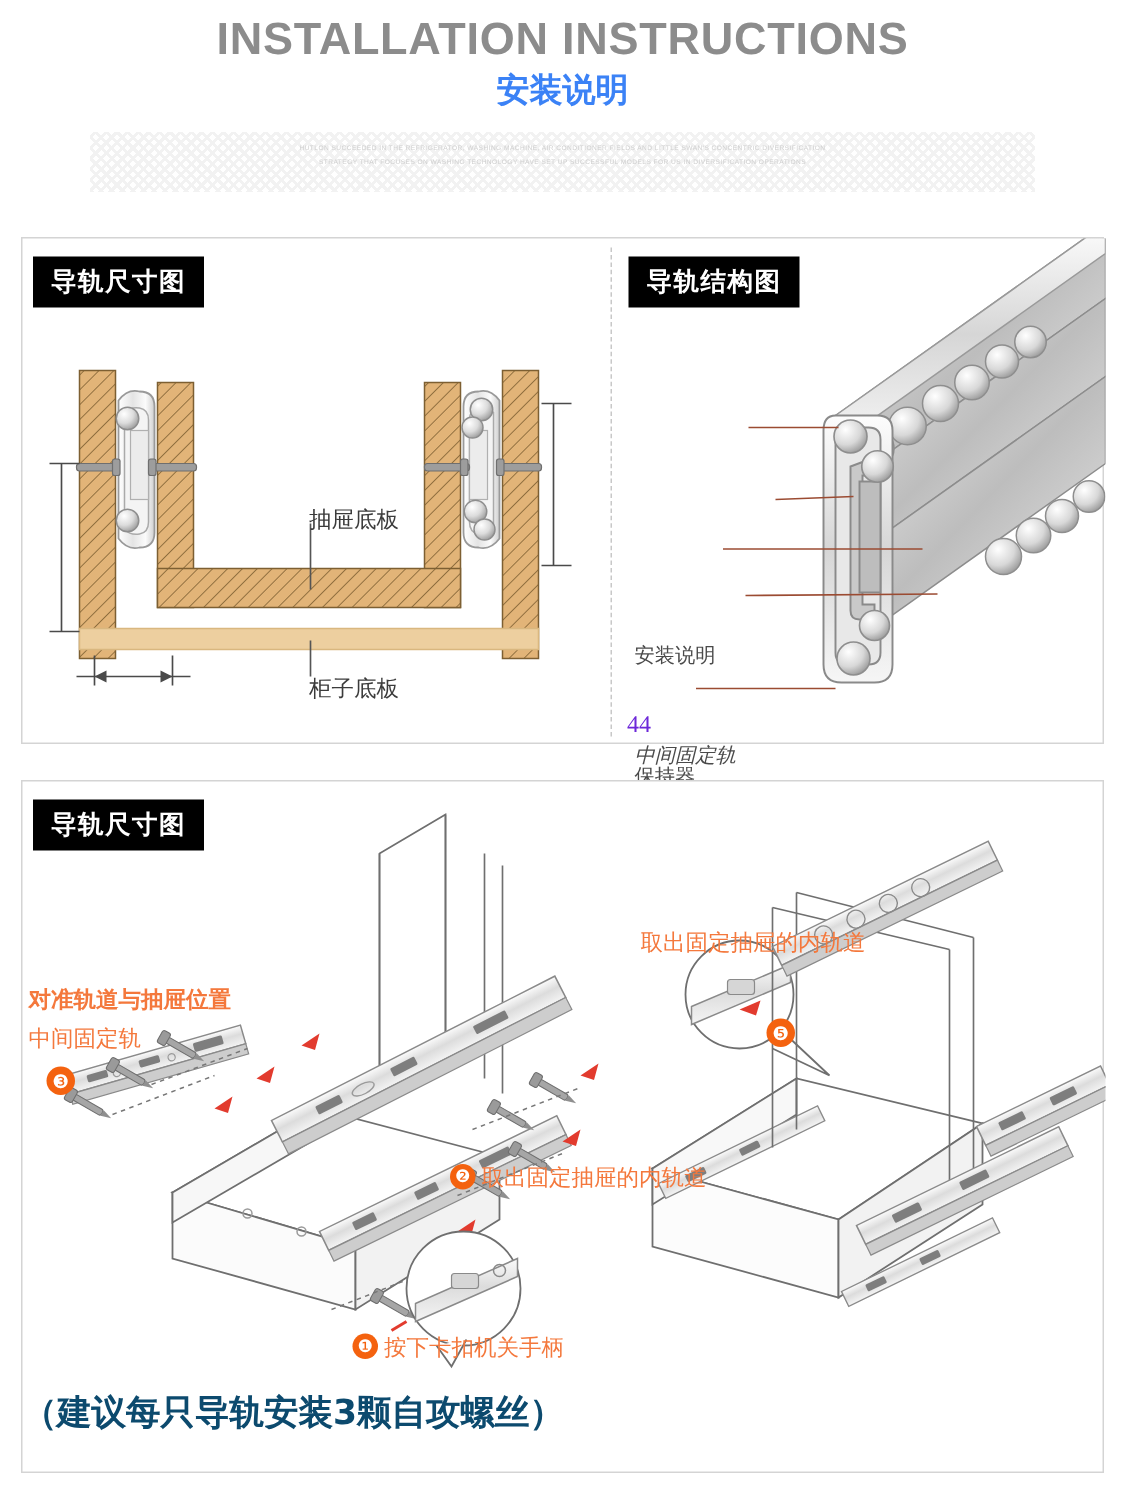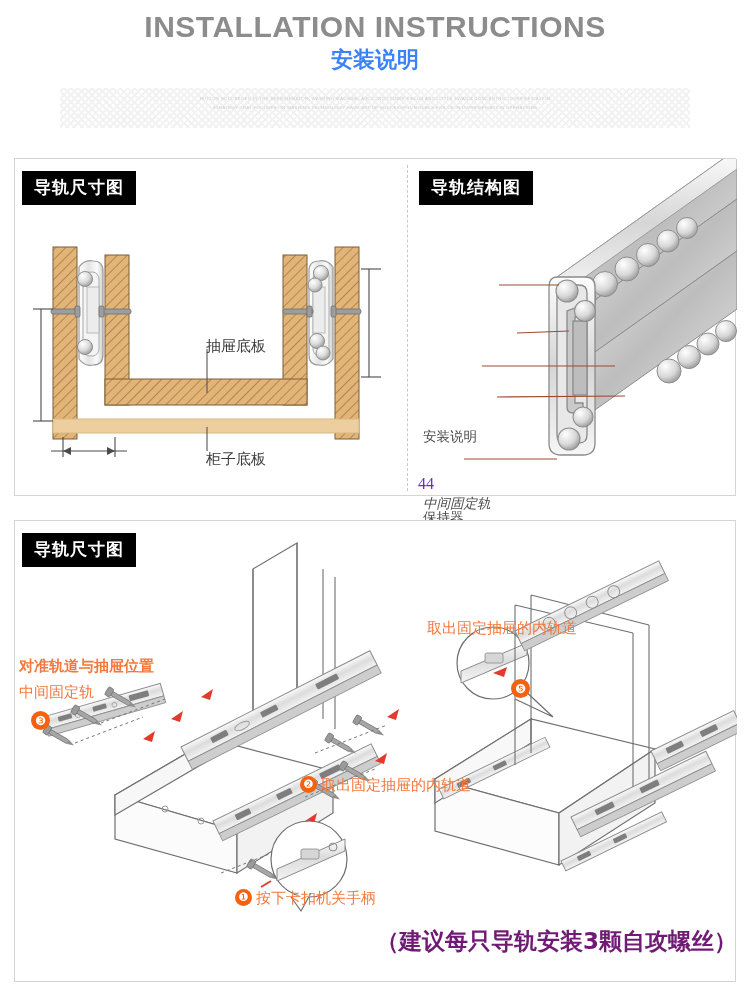--- a/index.html
+++ b/index.html
@@ -71,22 +71,22 @@
   .struct-lbl{color:#4a4a4a;font-size:13.5px;}
   .step-txt{color:#f4783c;font-size:15px;white-space:nowrap;
             font-family:"DejaVu Sans","Liberation Sans",sans-serif;}
   .step-num{
     display:inline-block;width:17px;height:17px;border-radius:50%;
     background:#f4620f;color:#fff;font-size:11.5px;line-height:17px;
     text-align:center;vertical-align:2px;margin-right:4px;
     font-family:"DejaVu Sans","Liberation Sans",sans-serif;
   }
   .note-red{
-    position:absolute;left:0;top:405px;width:722px;text-align:right;
-    color:#701a75;font-size:23px;font-weight:bold;
+    position:absolute;left:0;top:405px;width:722px;text-align:left;
+    color:#0c4a6e;font-size:23px;font-weight:bold;
     font-family:"DejaVu Sans","Liberation Sans",sans-serif;
   }
   svg{display:block;}
   .sv{position:absolute;left:0;top:0;}
 </style>
 </head>
 <body>
 
 <div class="header">
   <div class="title-en">INSTALLATION INSTRUCTIONS</div>

